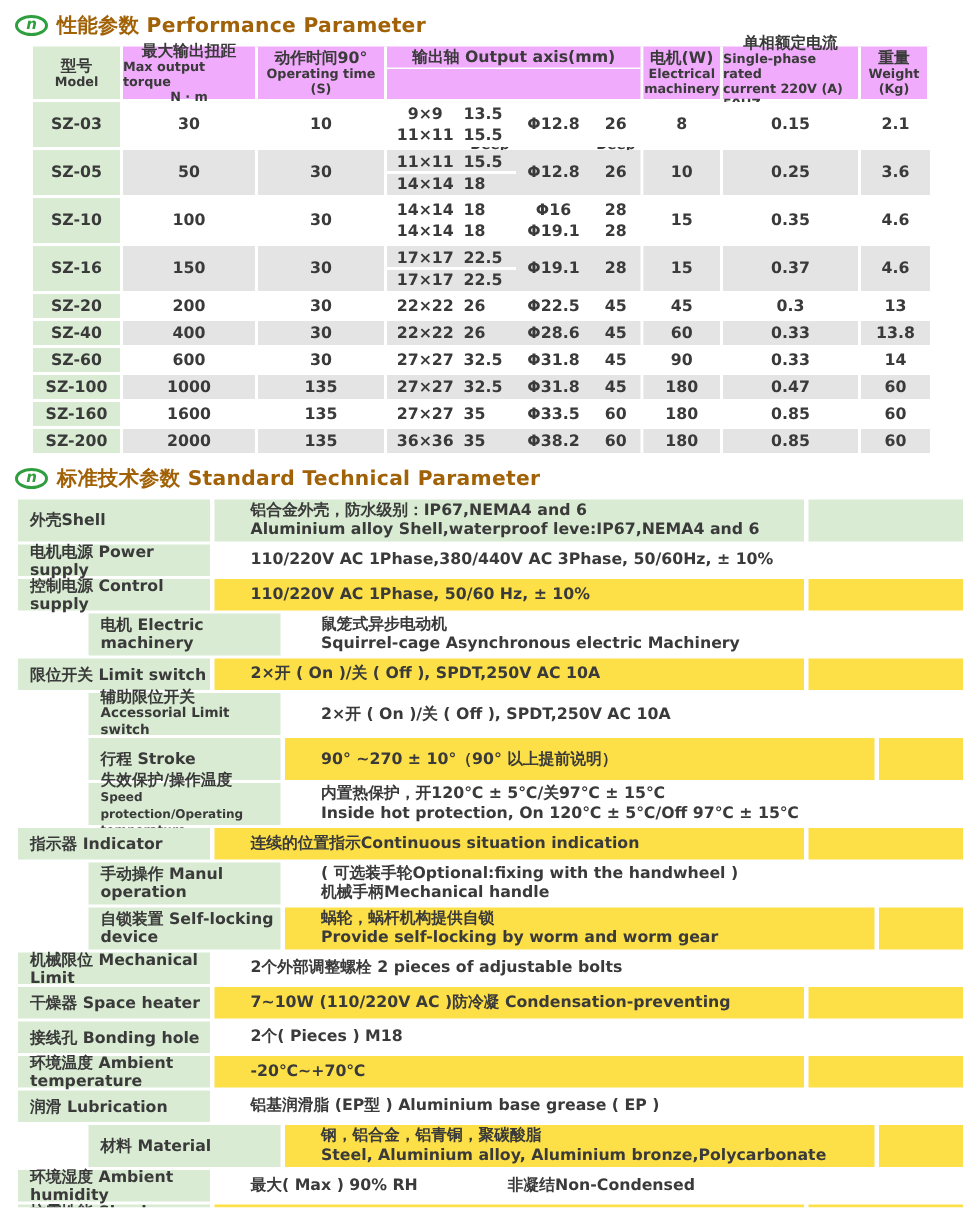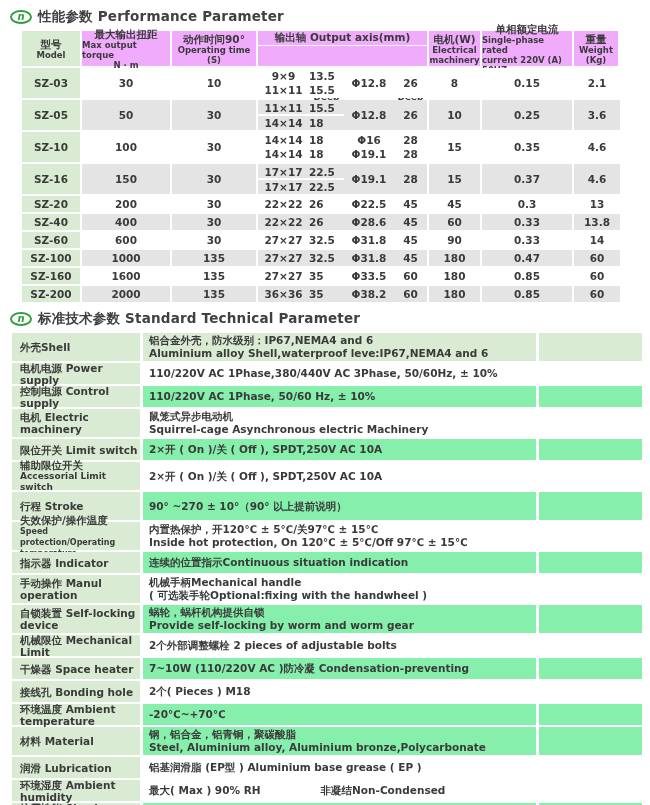--- a/index.html
+++ b/index.html
@@ -4,21 +4,21 @@
 <style>
   * { box-sizing: border-box; margin: 0; padding: 0; }
   body { background:#fff; font-family:"DejaVu Sans", sans-serif; color:#3a3a3a; }
   #page { position:relative; width:650px; height:805px; background:#fff; overflow:hidden; }
 
   
   .sec-title { display:flex; align-items:center; gap:6px; margin:8px 0 5px 10px; }
   .brand-oval { display:inline-flex; align-items:center; justify-content:center;
     width:22px; height:14px; border:2px solid #2f9e3f; border-radius:50%;
     color:#2f9e3f; font-style:italic; font-weight:bold; font-size:10px; line-height:1; }
-  .sec-title .t { font-size:13.5px; font-weight:bold; color:#404040; letter-spacing:0.2px; }
+  .sec-title .t { font-size:13.5px; font-weight:bold; color:#a16207; letter-spacing:0.2px; }
 
   
   #perf { margin-left:22px; width:620px; }
   .prow { display:flex; margin-bottom:2px; }
   .cell { display:flex; align-items:center; justify-content:center; text-align:center;
           font-size:10.5px; font-weight:bold; border-right:2px solid #fff; }
   .c-model{ width:60px; background:#d9ecd3 !important; }
   .c-torque{ width:90px; } .c-time{ width:86px; }
   .c-mot{ width:53px; } .c-cur{ width:92px; } .c-wt{ width:46px; border-right:none; }
   .og { width:171px; border-right:2px solid #fff; display:flex; }
@@ -51,29 +51,29 @@
   .hog .subs span { font-size:9px; font-weight:bold; text-align:center; }
 
   
   #spec { margin-left:12px; width:630px; }
   .trow { display:flex; margin-bottom:2px;border-radius:10px; }
   .tlabel { width:128px; background:#d9ecd3; margin-right:3px; padding:0 0 0 8px;
             display:flex; flex-direction:column; justify-content:center; }
   .tlabel .l1 { font-size:10.5px; font-weight:bold; line-height:12px; }
   .tlabel .l2 { font-size:9px;  font-weight:bold; line-height:11px; }
   .tlabel .l2.small { font-size:8px; }
-  .tvalue { width:393px; margin-right:3px; padding:0 0 0 6px;
+  .tvalue { width:393px; margin-right:3px; padding:0 0 0 24px;
             display:flex; flex-direction:column; justify-content:center; }
   .tvalue div { font-size:10.5px; font-weight:bold; line-height:13px; white-space:nowrap; }
   .tvalue .pair { display:flex; gap:60px; }
   .tempty { flex:1; }
-  .h1 { height:21px; } .h2 { height:28px; } .hg { height:28px; }
+  .h1 { height:21px; } .h2 { height:28px;margin-left:47px; } .hg { height:28px; }
   .bg-green .tvalue, .bg-green .tempty { background:#d9ecd3; }
   .bg-white .tvalue, .bg-white .tempty { background:#fff; }
-  .bg-gray  .tvalue, .bg-gray  .tempty { background:#86efac; }
+  .bg-gray  .tvalue, .bg-gray  .tempty { background:#fde047; }
 </style>
 </head>
 <body>
 
 <div id="page">
 
   <div class="sec-title">
     <span class="brand-oval">n</span>
     <span class="t">性能参数 Performance Parameter</span>
   </div>
@@ -431,22 +431,22 @@
           <div>连续的位置指示Continuous situation indication</div>
         </div>
       <div class="tempty"></div>
     </div>
 
     <div class="trow h2 bg-white">
       <div class="tlabel">
           <span class="l1">手动操作 Manul operation</span>
         </div>
       <div class="tvalue">
+          <div>( 可选装手轮Optional:fixing with the handwheel )</div>
           <div>机械手柄Mechanical handle</div>
-          <div>( 可选装手轮Optional:fixing with the handwheel )</div>
         </div>
       <div class="tempty"></div>
     </div>
 
     <div class="trow h2 bg-gray">
       <div class="tlabel">
           <span class="l1">自锁装置 Self-locking device</span>
         </div>
       <div class="tvalue">
           <div>蜗轮，蜗杆机构提供自锁</div>
@@ -488,37 +488,37 @@
     <div class="trow h1 bg-gray">
       <div class="tlabel">
           <span class="l1">环境温度 Ambient temperature</span>
         </div>
       <div class="tvalue">
           <div>-20℃~+70℃</div>
         </div>
       <div class="tempty"></div>
     </div>
 
+    <div class="trow h1 bg-white">
+      <div class="tlabel">
+          <span class="l1">润滑 Lubrication</span>
+        </div>
+      <div class="tvalue">
+          <div>铝基润滑脂 (EP型 ) Aluminium base grease ( EP )</div>
+        </div>
+      <div class="tempty"></div>
+    </div>
+
     <div class="trow h2 bg-gray">
       <div class="tlabel">
           <span class="l1">材料 Material</span>
         </div>
       <div class="tvalue">
           <div>钢，铝合金，铝青铜，聚碳酸脂</div>
           <div>Steel, Aluminium alloy, Aluminium bronze,Polycarbonate</div>
-        </div>
-      <div class="tempty"></div>
-    </div>
-
-    <div class="trow h1 bg-white">
-      <div class="tlabel">
-          <span class="l1">润滑 Lubrication</span>
-        </div>
-      <div class="tvalue">
-          <div>铝基润滑脂 (EP型 ) Aluminium base grease ( EP )</div>
         </div>
       <div class="tempty"></div>
     </div>
 
     <div class="trow h1 bg-white">
       <div class="tlabel">
           <span class="l1">环境湿度 Ambient humidity</span>
         </div>
       <div class="tvalue">
           <div class="pair">

